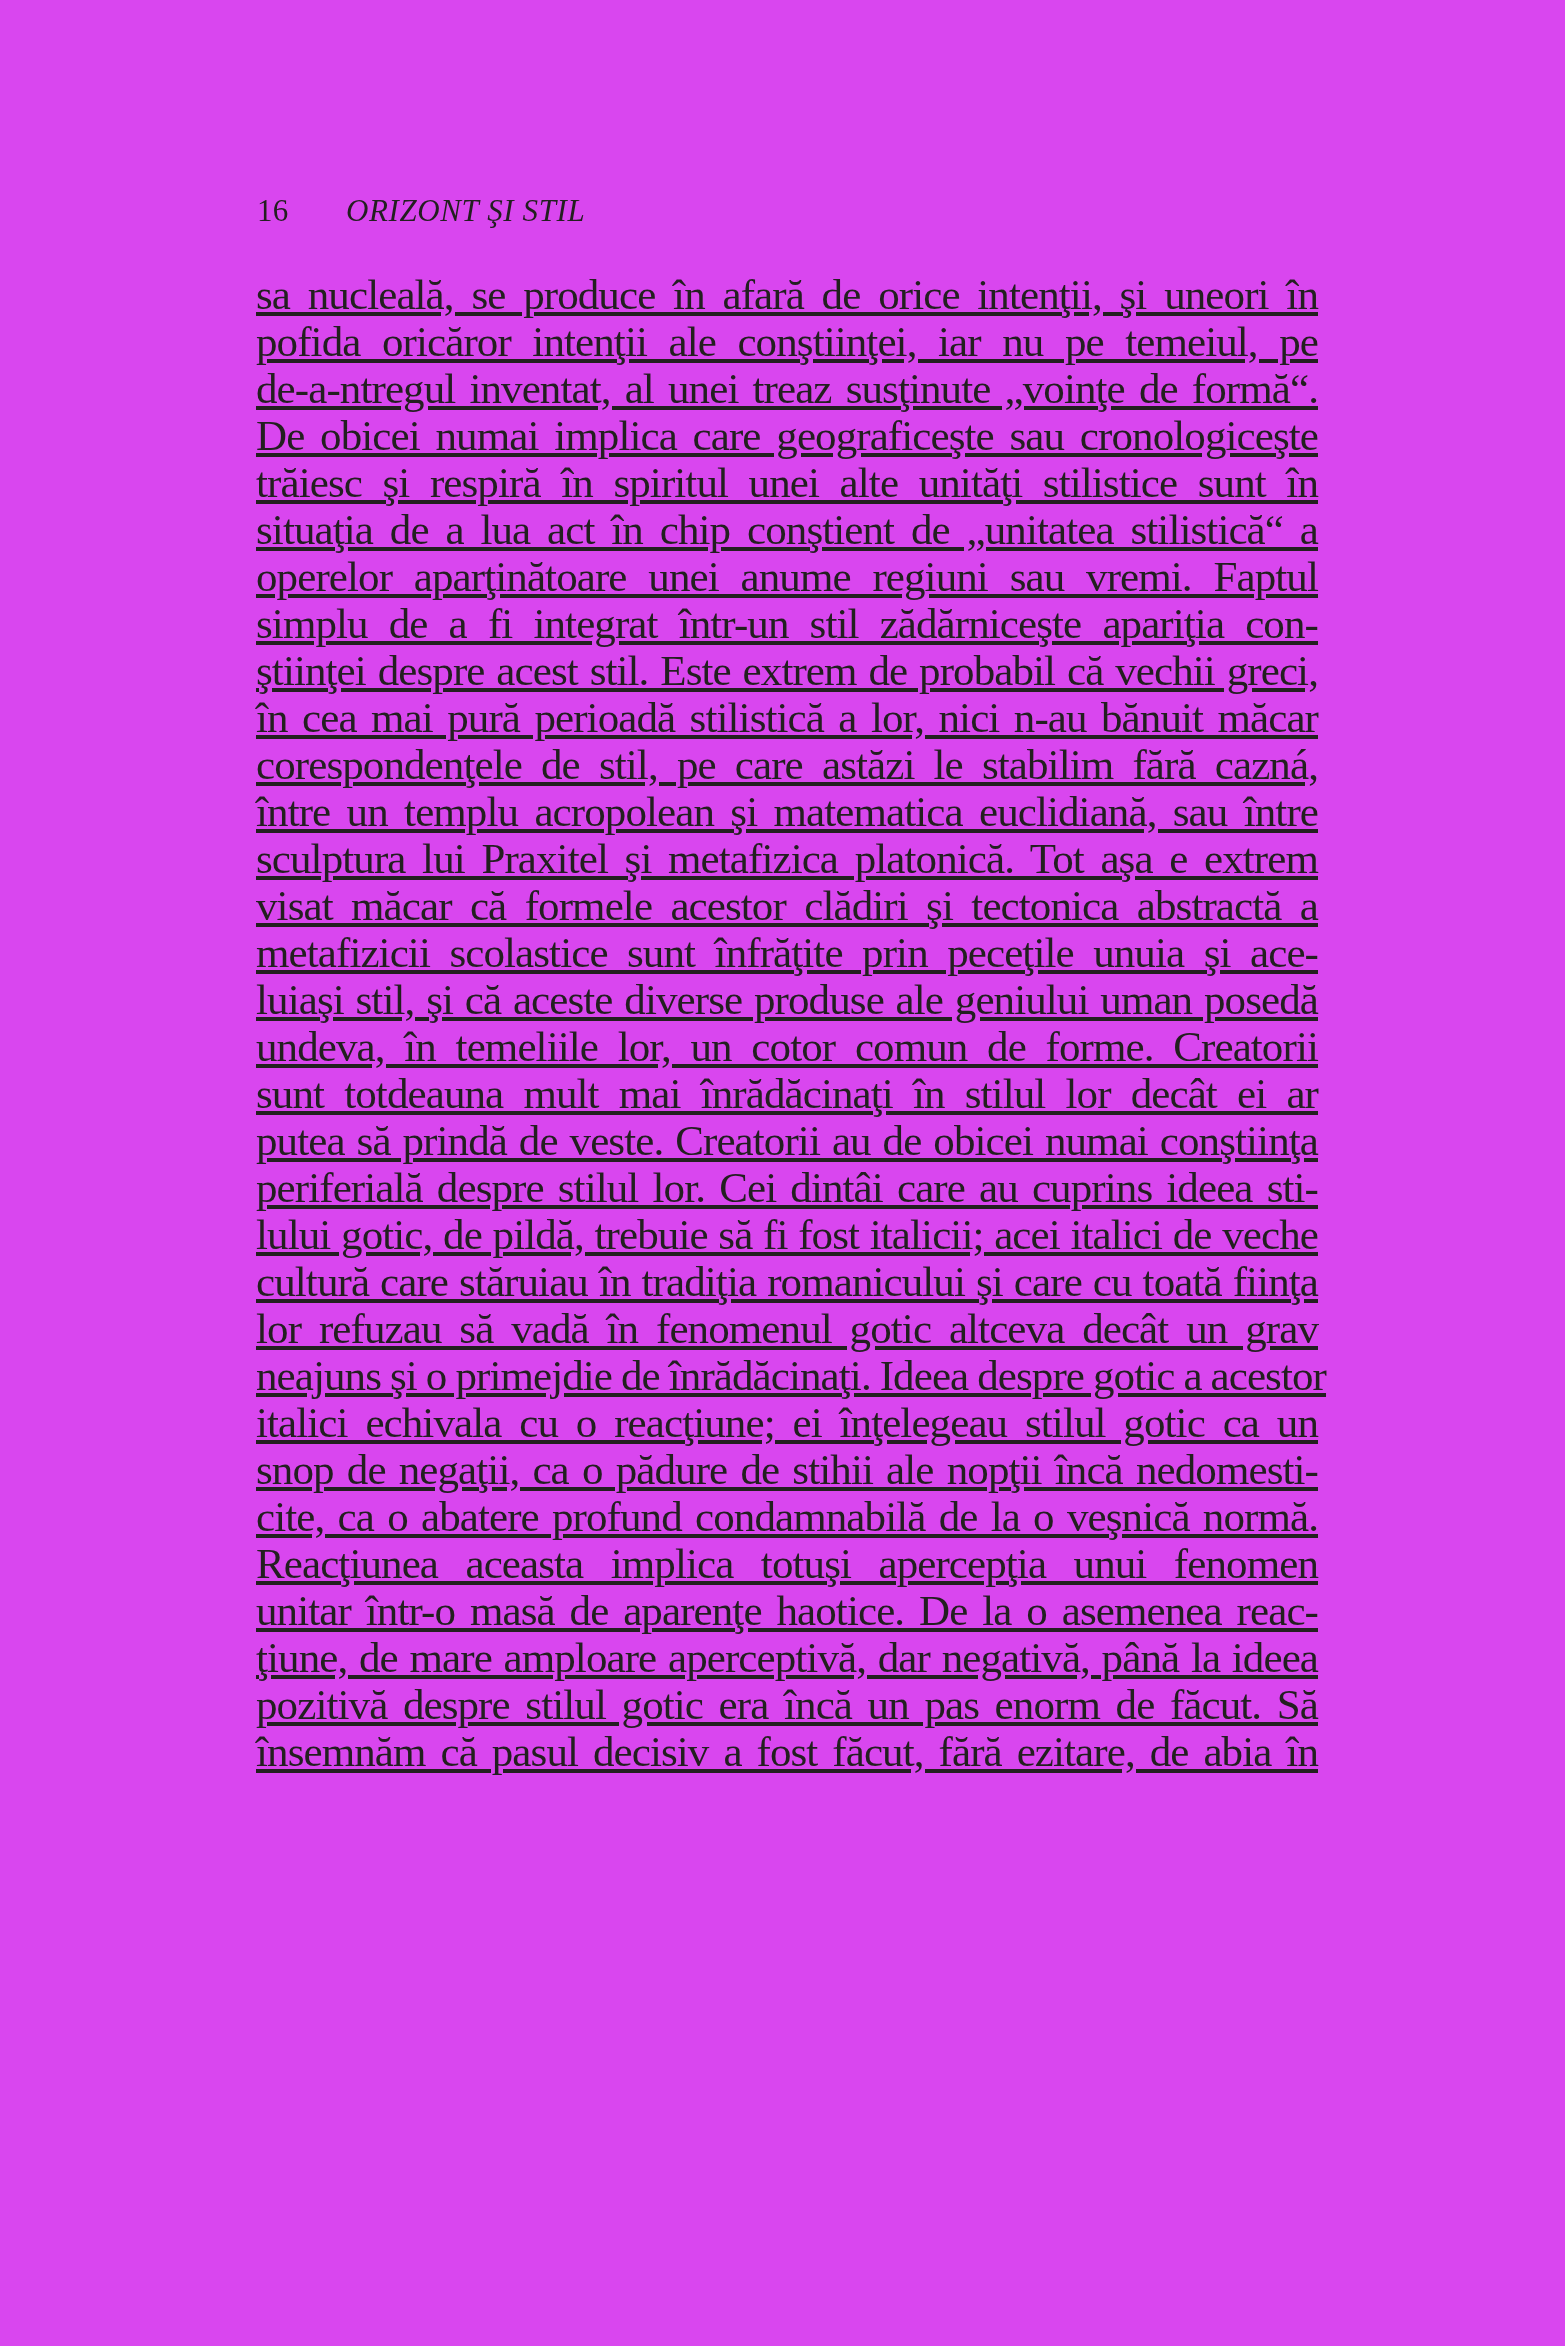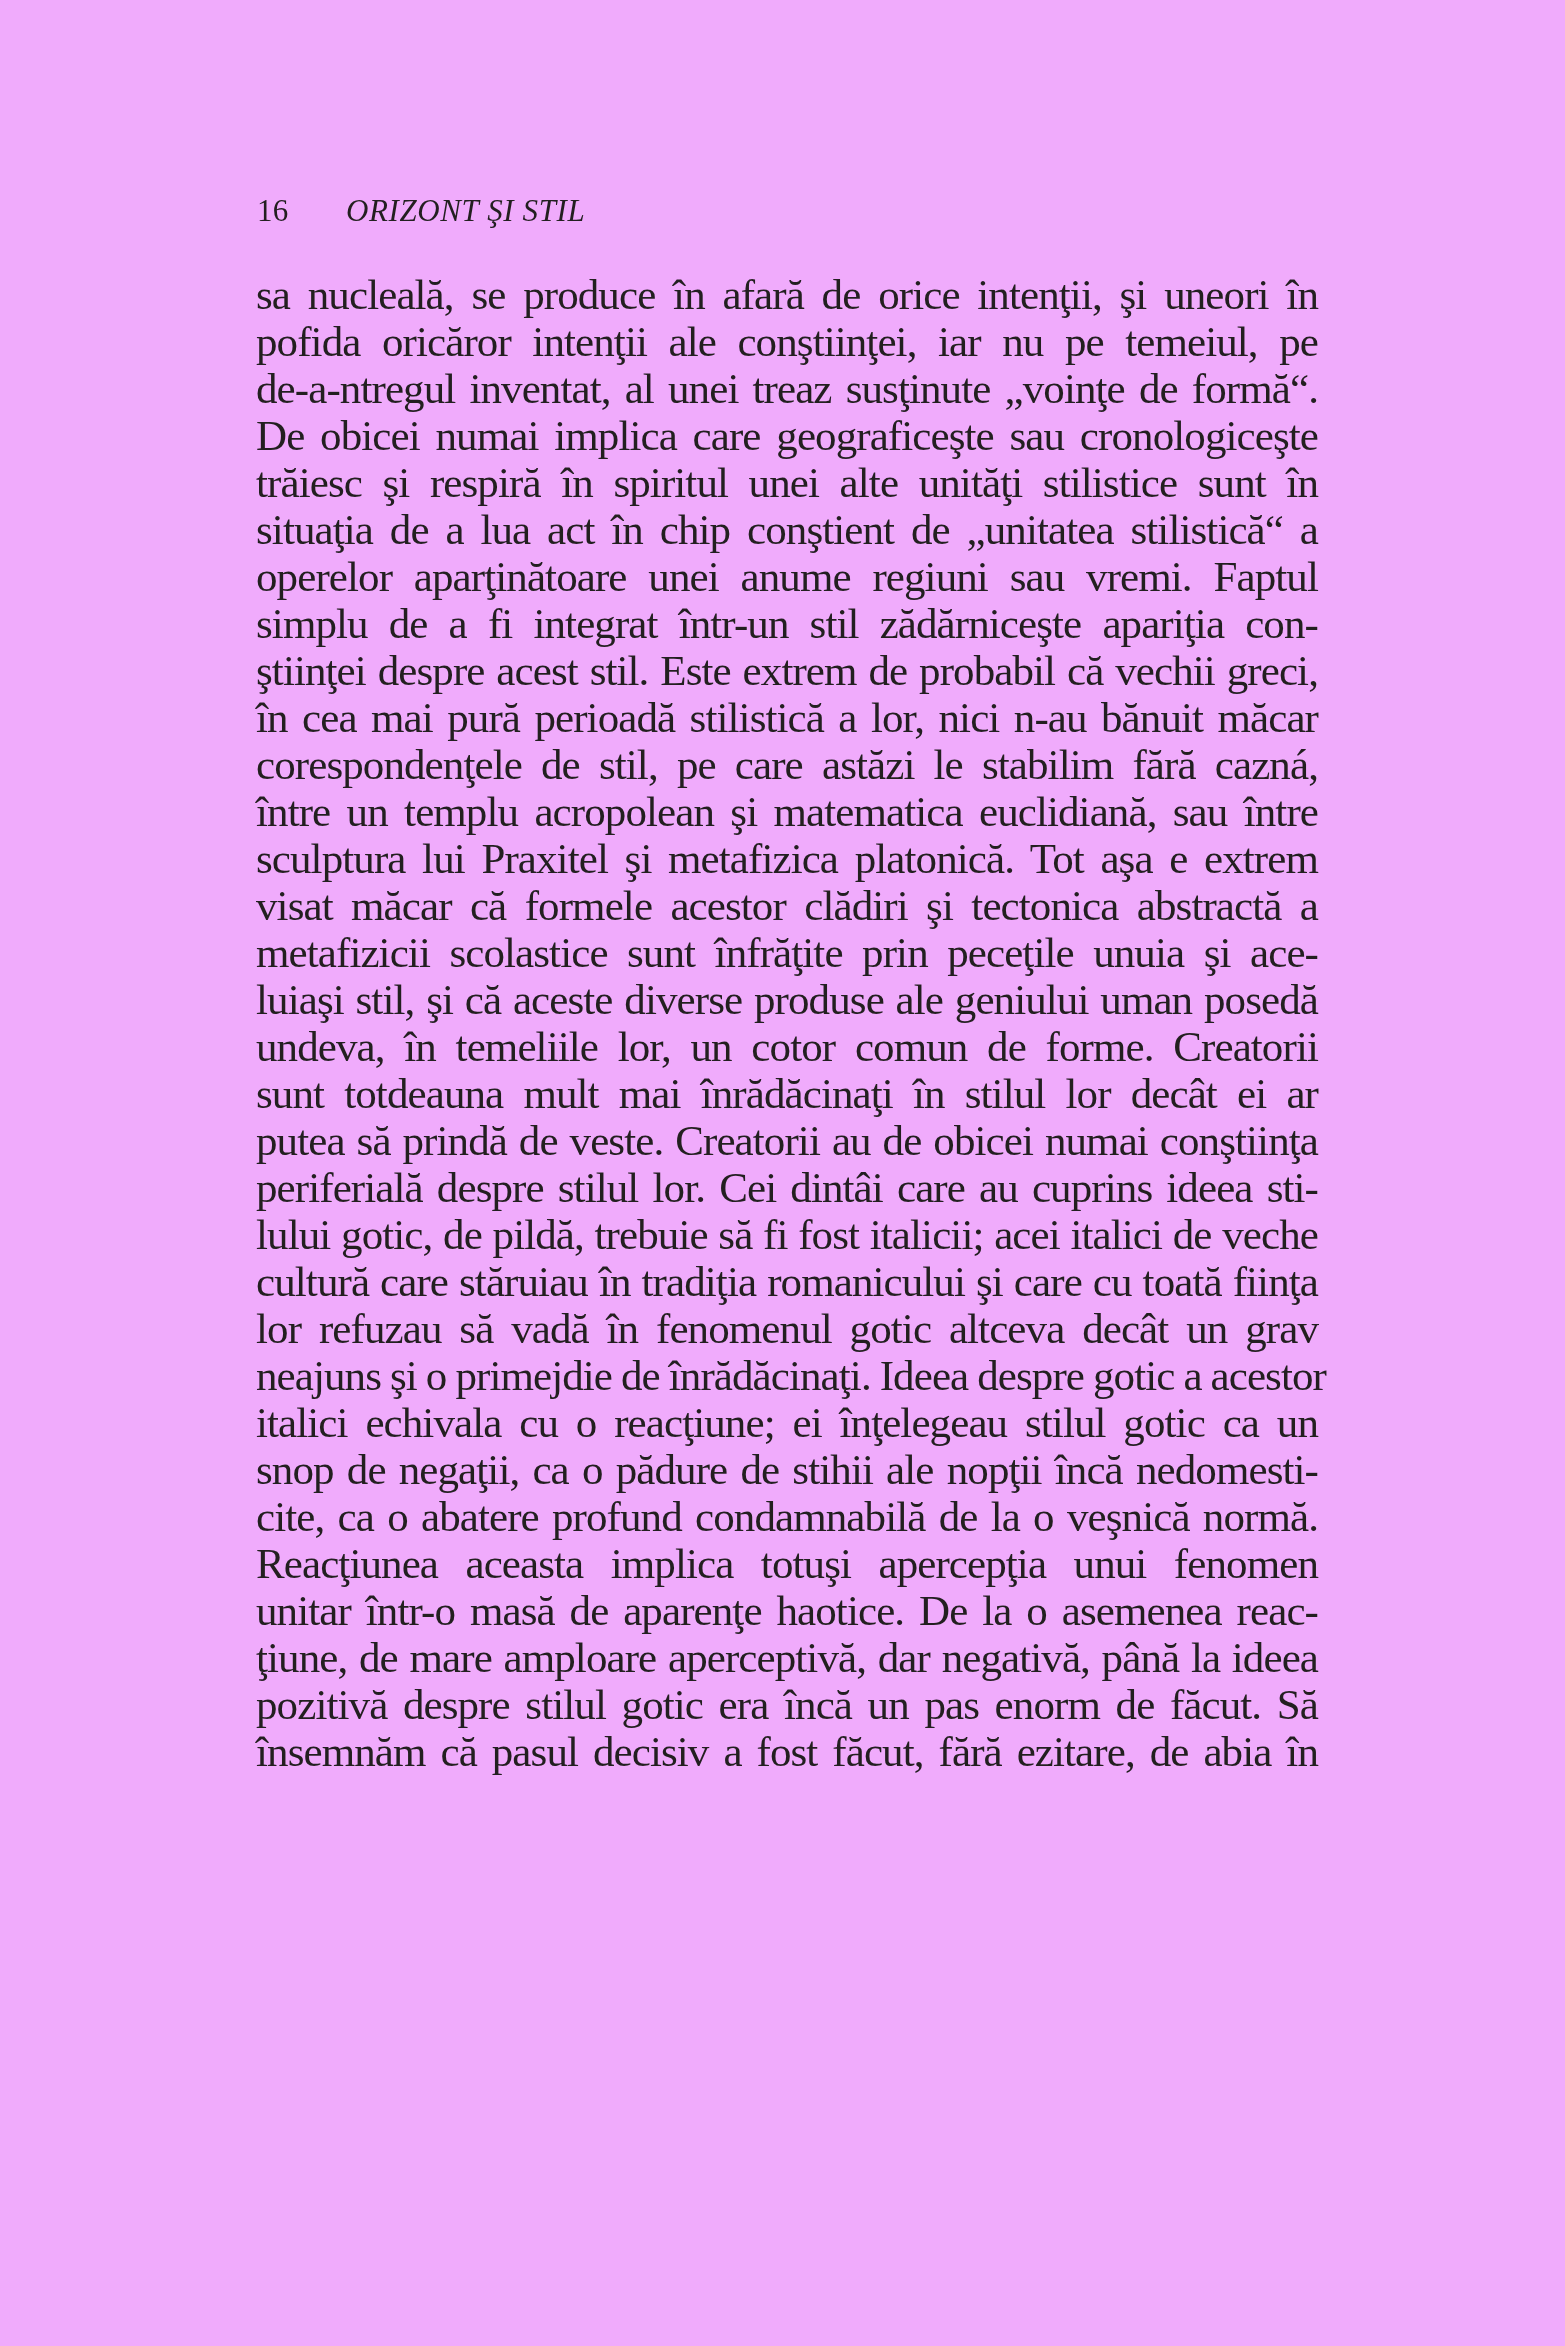--- a/index.html
+++ b/index.html
@@ -13,21 +13,21 @@
       position: relative;
       overflow: hidden;
       font-family: "Liberation Serif", "DejaVu Serif", serif;
       color: #231f20;
     }
     .page {
       position: absolute;
       left: 0; top: 0;
       width: 1565px;
       height: 2347px;
-      background: #f0abfc;
+      background: #d946ef;
     }
     .running-head {
       position: absolute;
       left: 257px;
       top: 192px;
       height: 38px;
       font-size: 31px;
       line-height: 38px;
       white-space: nowrap;
       letter-spacing: 0.2px;
@@ -44,20 +44,21 @@
       letter-spacing: 0.6px;
       font-style: italic;
     }
     .body-text {
       position: absolute;
       left: 256px;
       top: 271px;
       width: 1062px;
       font-size: 43px;
       line-height: 47px;
+      text-decoration: underline;
     }
     .line {
       display: block;
       height: 47px;
       white-space: nowrap;
       text-align: justify;
       text-align-last: justify;
       letter-spacing: -0.9px;
       word-spacing: -0.9px;
       overflow: visible;

